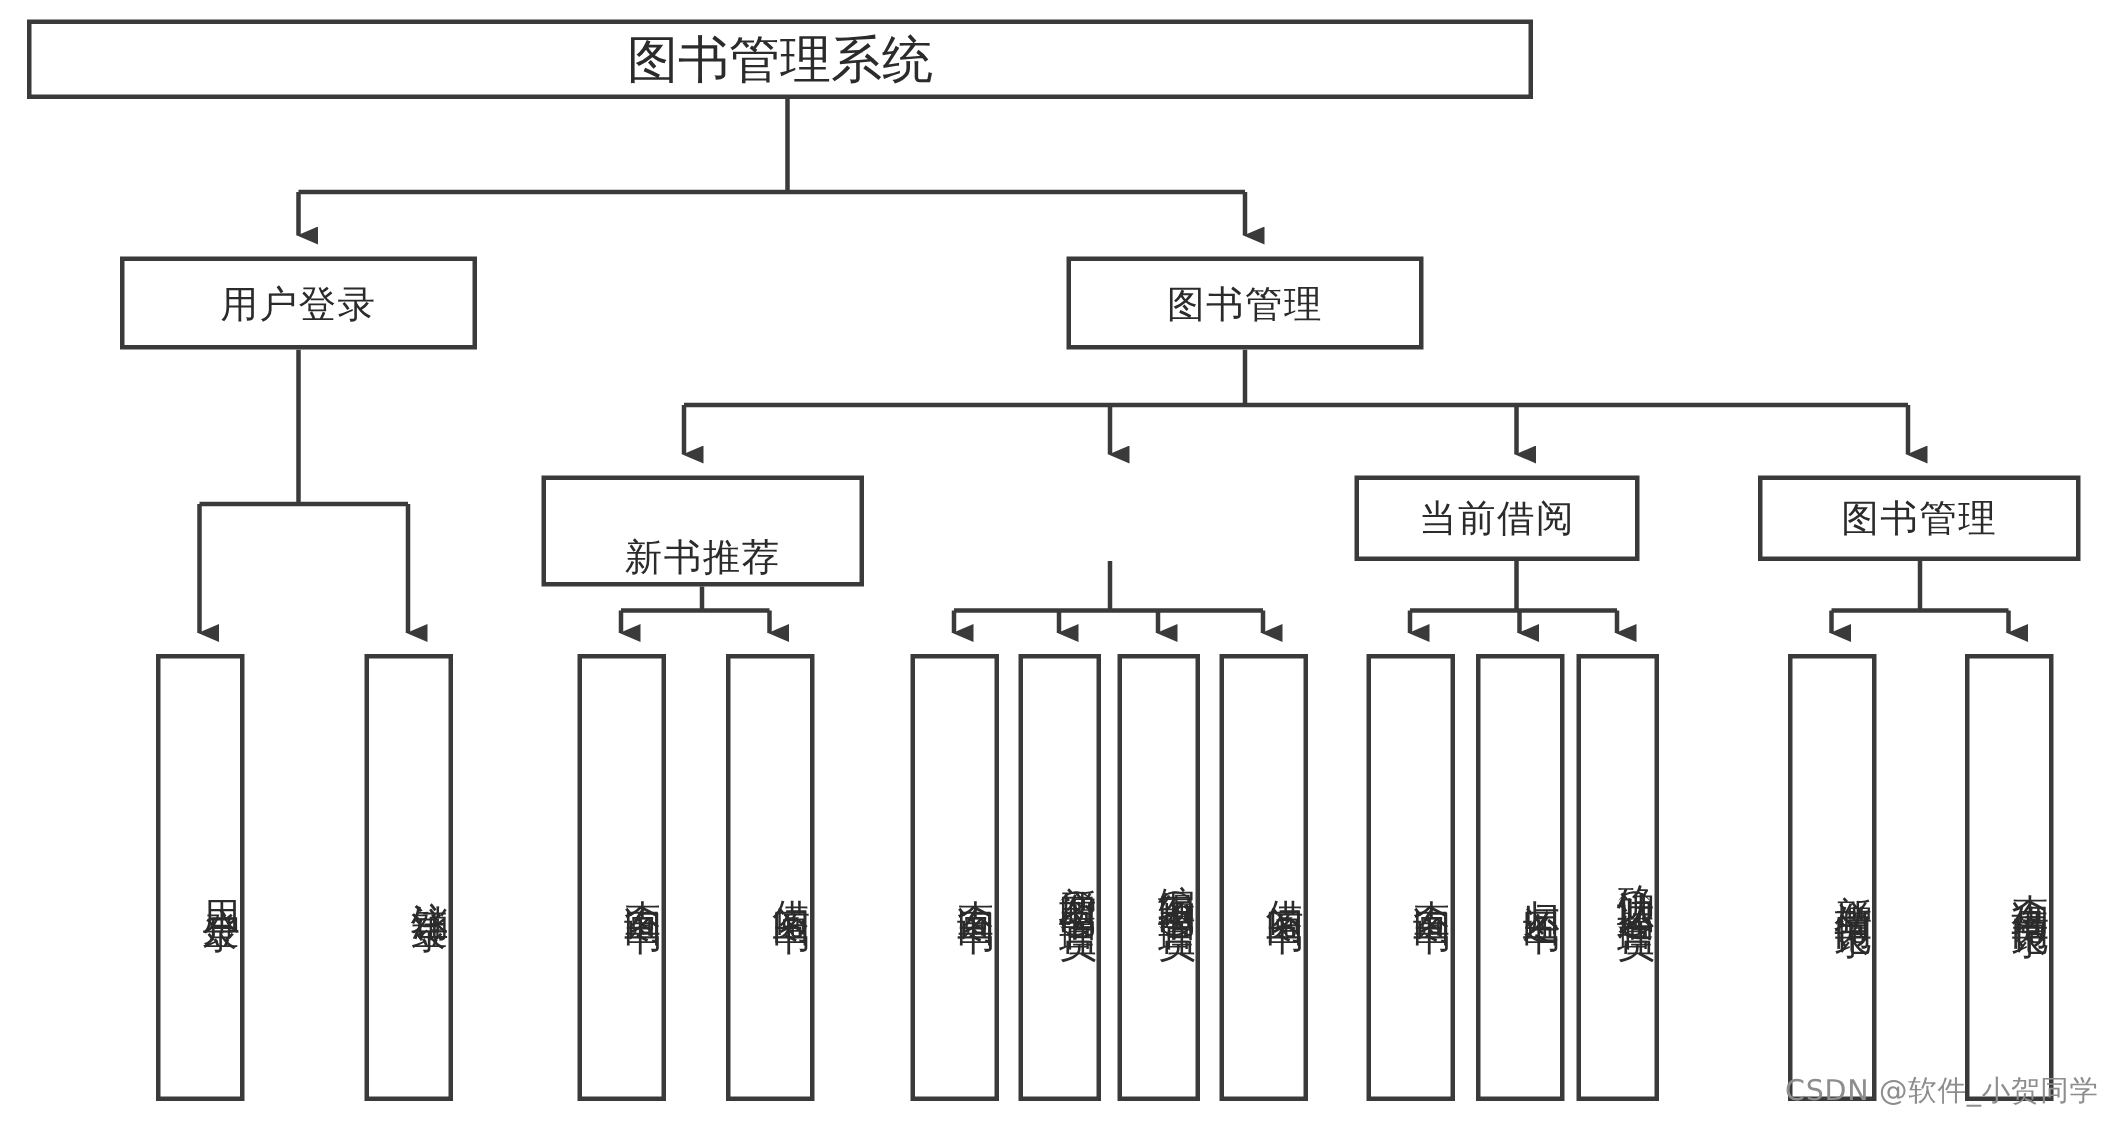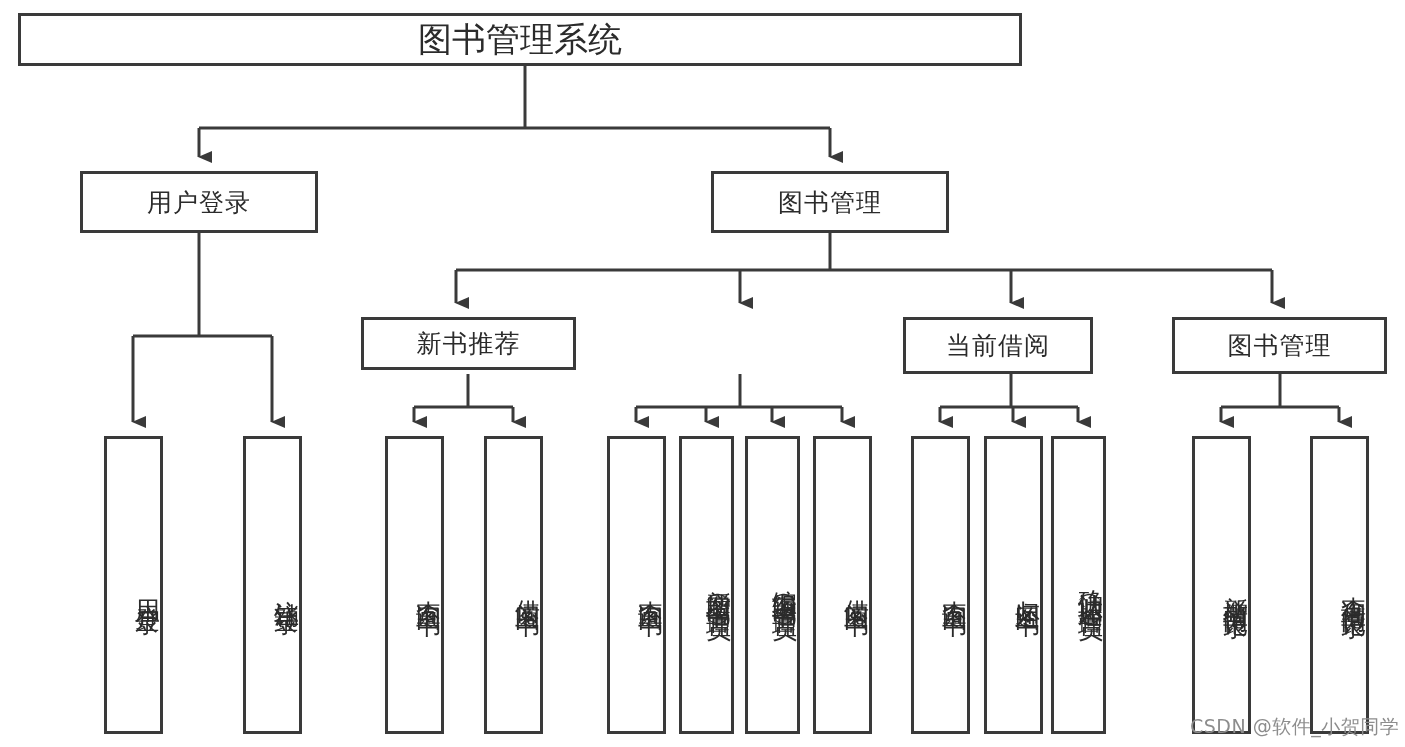--- a/index.html
+++ b/index.html
@@ -93,21 +93,21 @@
     <span>图书管理系统</span>
   </div>
 
   <div class="node h" style="left:80px;top:171px;width:238px;height:62px;">
     <span>用户登录</span>
   </div>
   <div class="node h" style="left:711px;top:171px;width:238px;height:62px;">
     <span>图书管理</span>
   </div>
 
-  <div class="node h" style="left:361px;top:317px;width:215px;height:53px;">
+  <div class="node h" style="left:361px;top:317px;width:215px;height:74px;align-items:flex-end;">
     <span>新书推荐</span>
   </div>
   <div class="node h" style="left:903px;top:317px;width:190px;height:57px;">
     <span>当前借阅</span>
   </div>
   <div class="node h" style="left:1172px;top:317px;width:215px;height:57px;">
     <span>图书管理</span>
   </div>
 
   <div class="node leaf" style="left:104px;top:436px;width:59px;height:298px;">

